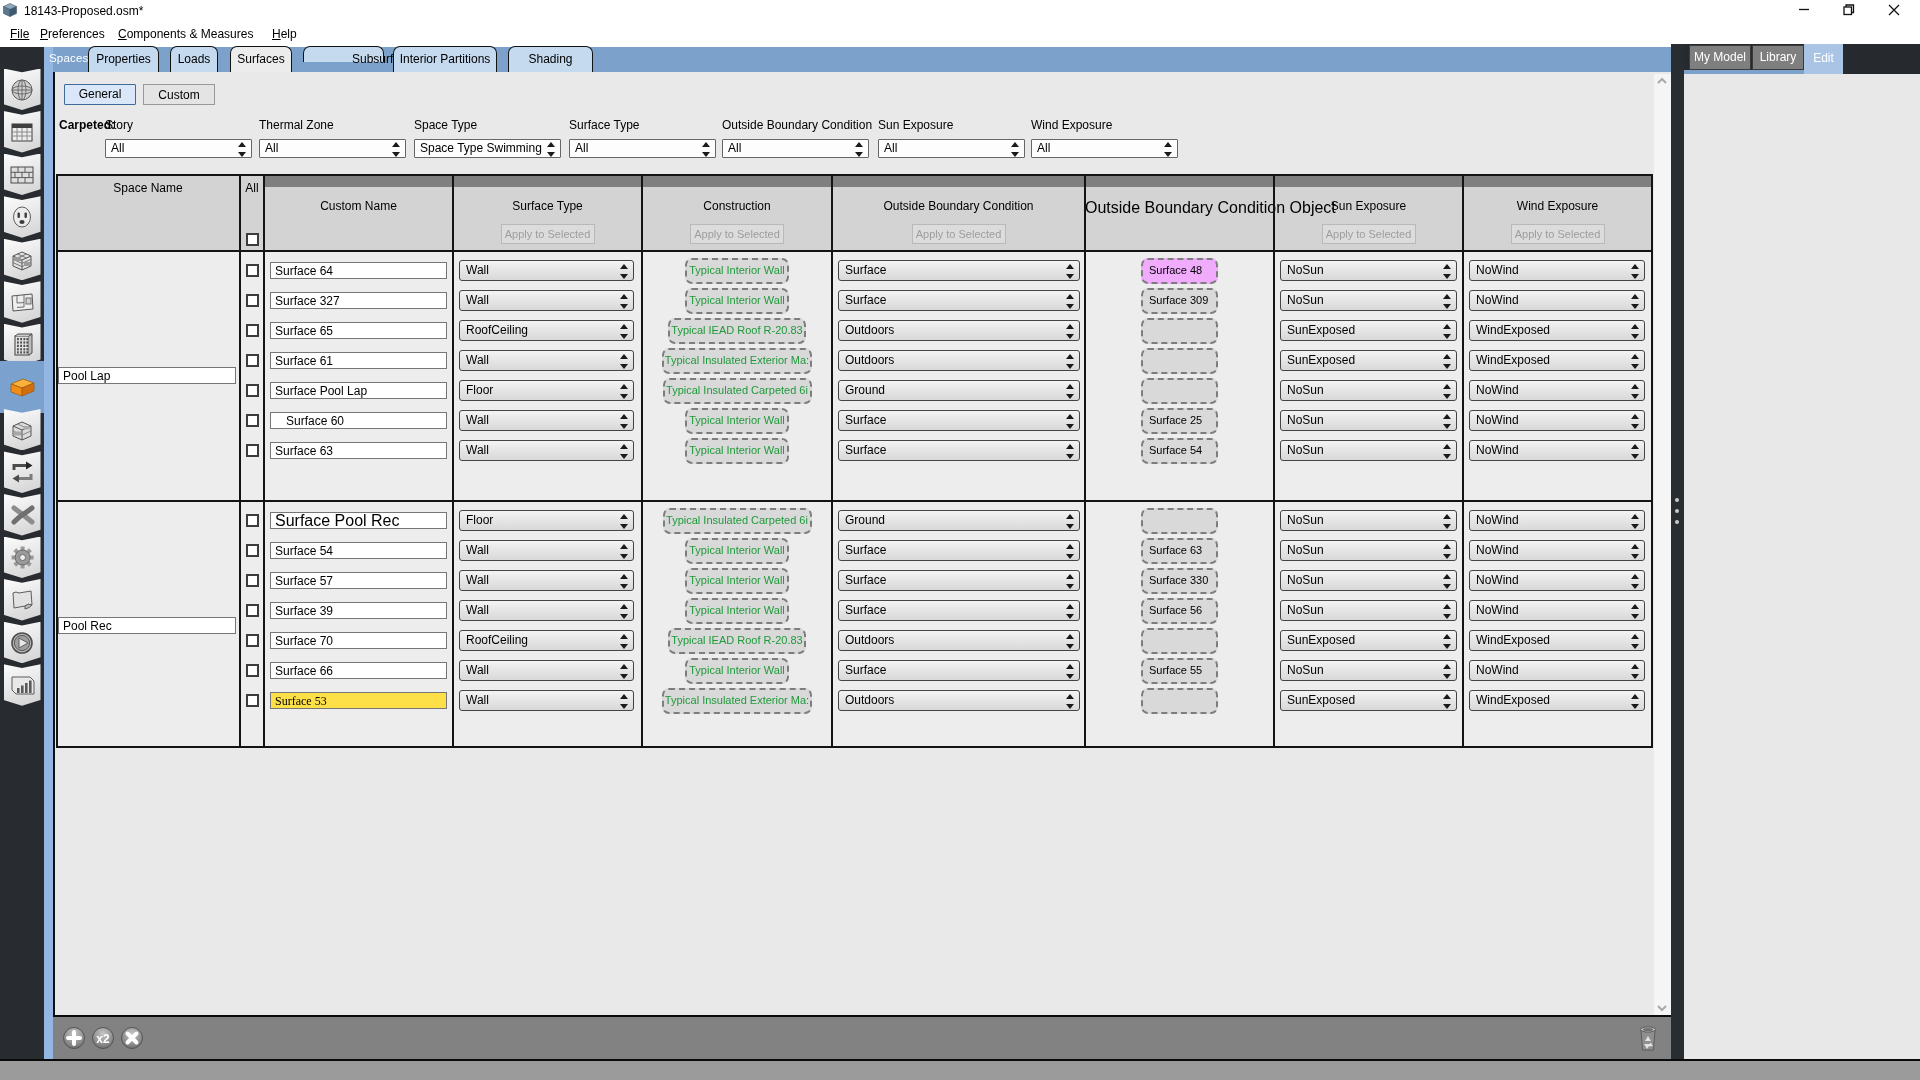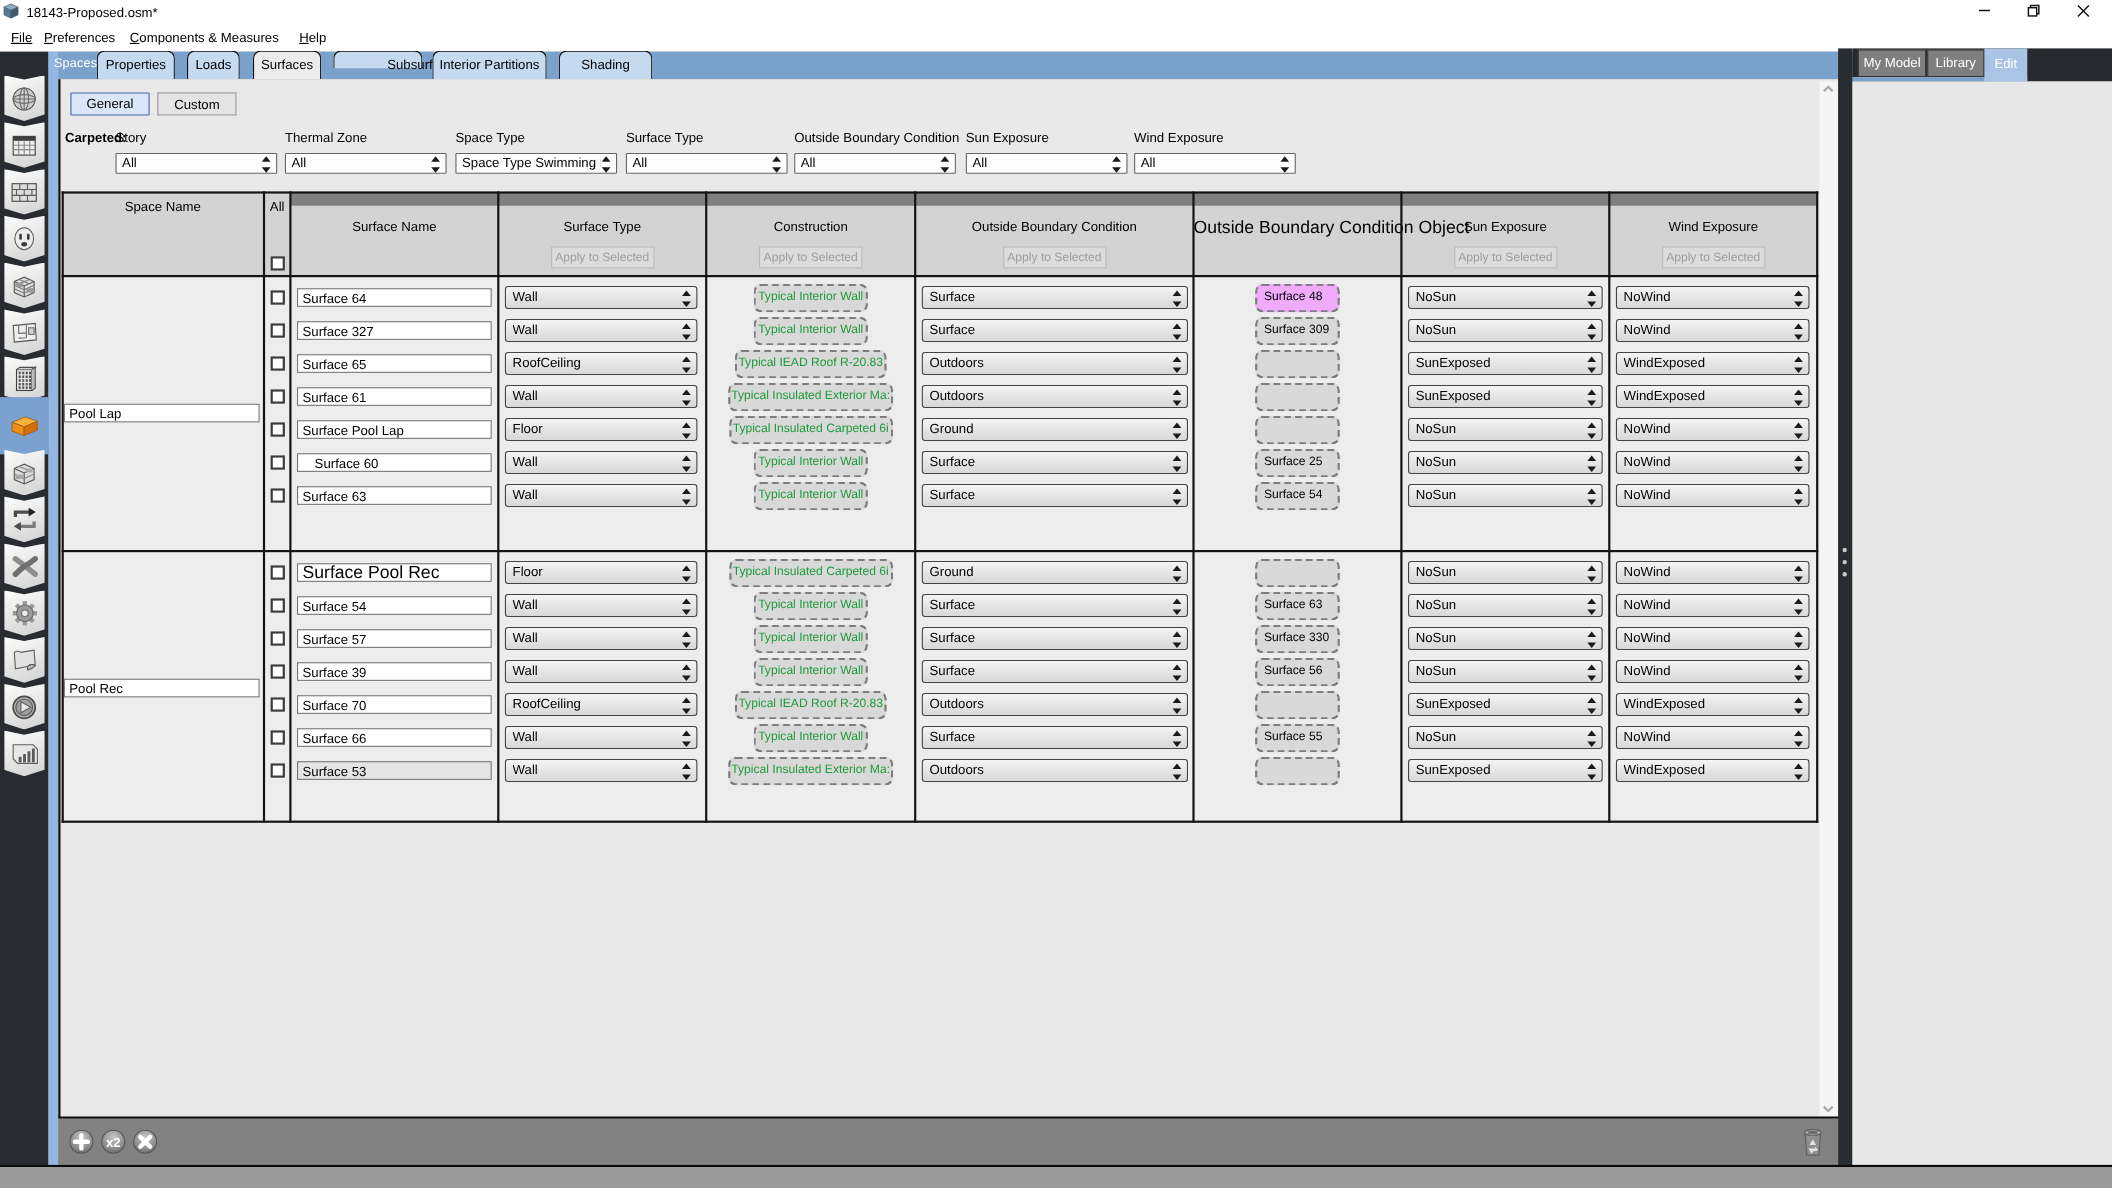--- a/index.html
+++ b/index.html
@@ -236,21 +236,21 @@
     <div class="abs" style="left:132px;top:2.0px;width:0;height:0;border-left:4px solid transparent;border-right:4px solid transparent;border-bottom:5px solid #1a1a1a;"></div>
     <div class="abs" style="left:132px;top:12.3px;width:0;height:0;border-left:4px solid transparent;border-right:4px solid transparent;border-top:5px solid #1a1a1a;"></div>
   </div>
 
 <div class="abs" style="left:57px;top:175px;width:1595px;height:75px;background:#d3d3d3;"></div>
 <div class="abs" style="left:57px;top:250px;width:1595px;height:497px;background:#ededed;"></div>
 <div class="abs" style="left:62px;top:181px;width:172px;text-align:center;font-size:12px;color:#000;">Space Name</div>
 <div class="abs" style="left:240px;top:181px;width:24px;text-align:center;font-size:12px;color:#000;">All</div>
 <div class="abs" style="left:246px;top:233px;width:13px;height:13px;background:#fff;border:2px solid #3c3c3c;"></div>
 <div class="abs" style="left:264px;top:175px;width:189px;height:12px;background:#7f7f7f;"></div>
-<div class="abs" style="left:264px;top:199px;width:189px;height:15px;text-align:center;font-size:12px;color:#000;white-space:nowrap;">Surface Name</div>
+<div class="abs" style="left:264px;top:199px;width:189px;height:15px;text-align:center;font-size:12px;color:#000;white-space:nowrap;">Custom Name</div>
 <div class="abs" style="left:453px;top:175px;width:189px;height:12px;background:#7f7f7f;"></div>
 <div class="abs" style="left:453px;top:199px;width:189px;height:15px;text-align:center;font-size:12px;color:#000;white-space:nowrap;">Surface Type</div>
 <div class="abs" style="left:500.5px;top:224px;width:94px;height:20px;background:#dcdcdc;border:1px solid #b9b9b9;text-align:center;line-height:19px;font-size:11px;color:#9d9d9d;white-space:nowrap;">Apply to Selected</div>
 <div class="abs" style="left:642px;top:175px;width:190px;height:12px;background:#7f7f7f;"></div>
 <div class="abs" style="left:642px;top:199px;width:190px;height:15px;text-align:center;font-size:12px;color:#000;white-space:nowrap;">Construction</div>
 <div class="abs" style="left:690.0px;top:224px;width:94px;height:20px;background:#dcdcdc;border:1px solid #b9b9b9;text-align:center;line-height:19px;font-size:11px;color:#9d9d9d;white-space:nowrap;">Apply to Selected</div>
 <div class="abs" style="left:832px;top:175px;width:253px;height:12px;background:#7f7f7f;"></div>
 <div class="abs" style="left:832px;top:199px;width:253px;height:15px;text-align:center;font-size:12px;color:#000;white-space:nowrap;">Outside Boundary Condition</div>
 <div class="abs" style="left:911.5px;top:224px;width:94px;height:20px;background:#dcdcdc;border:1px solid #b9b9b9;text-align:center;line-height:19px;font-size:11px;color:#9d9d9d;white-space:nowrap;">Apply to Selected</div>
 <div class="abs" style="left:1085px;top:175px;width:189px;height:12px;background:#7f7f7f;"></div>
@@ -645,21 +645,21 @@
     <div class="abs" style="left:6px;top:0;right:14px;height:21px;line-height:19px;font-size:12px;color:#000;white-space:nowrap;overflow:hidden;">NoSun</div>
     <div class="abs" style="left:162px;top:3.0px;width:0;height:0;border-left:4px solid transparent;border-right:4px solid transparent;border-bottom:5px solid #1a1a1a;"></div>
     <div class="abs" style="left:162px;top:13.3px;width:0;height:0;border-left:4px solid transparent;border-right:4px solid transparent;border-top:5px solid #1a1a1a;"></div>
   </div>
 <div class="abs" style="left:1469px;top:660px;width:176px;height:21px;background:linear-gradient(#f4f4f4,#e7e7e7 45%,#d8d8d8);border:1.5px solid #444;border-radius:3px;">
     <div class="abs" style="left:6px;top:0;right:14px;height:21px;line-height:19px;font-size:12px;color:#000;white-space:nowrap;overflow:hidden;">NoWind</div>
     <div class="abs" style="left:161px;top:3.0px;width:0;height:0;border-left:4px solid transparent;border-right:4px solid transparent;border-bottom:5px solid #1a1a1a;"></div>
     <div class="abs" style="left:161px;top:13.3px;width:0;height:0;border-left:4px solid transparent;border-right:4px solid transparent;border-top:5px solid #1a1a1a;"></div>
   </div>
 <div class="abs" style="left:246px;top:694px;width:13px;height:13px;background:#fff;border:2px solid #3c3c3c;"></div>
-<div class="abs" style="left:270px;top:692px;width:177px;height:17px;background:#e5e5e5;border:1px solid #767676;">
+<div class="abs" style="left:270px;top:692px;width:177px;height:17px;background:#fde047;border:1px solid #767676;font-family:Liberation Serif, serif;">
     <div class="abs" style="left:4px;top:0;right:2px;height:17px;line-height:16px;font-size:12px;color:#000;white-space:nowrap;overflow:hidden;">Surface 53</div>
   </div>
 <div class="abs" style="left:459px;top:690px;width:175px;height:21px;background:linear-gradient(#f4f4f4,#e7e7e7 45%,#d8d8d8);border:1.5px solid #444;border-radius:3px;">
     <div class="abs" style="left:6px;top:0;right:14px;height:21px;line-height:19px;font-size:12px;color:#000;white-space:nowrap;overflow:hidden;">Wall</div>
     <div class="abs" style="left:160px;top:3.0px;width:0;height:0;border-left:4px solid transparent;border-right:4px solid transparent;border-bottom:5px solid #1a1a1a;"></div>
     <div class="abs" style="left:160px;top:13.3px;width:0;height:0;border-left:4px solid transparent;border-right:4px solid transparent;border-top:5px solid #1a1a1a;"></div>
   </div>
 <div class="abs" style="left:662.0px;top:688px;width:150px;height:26px;background:#d9d9d9;border:2.5px dashed #7d7d7d;border-radius:7px;box-sizing:border-box;">
     <div class="abs" style="left:0px;top:0;right:0;height:21px;line-height:21px;font-size:11px;color:#1f9a3a;text-align:center;white-space:nowrap;overflow:hidden;">Typical Insulated Exterior Ma:</div>
   </div>

